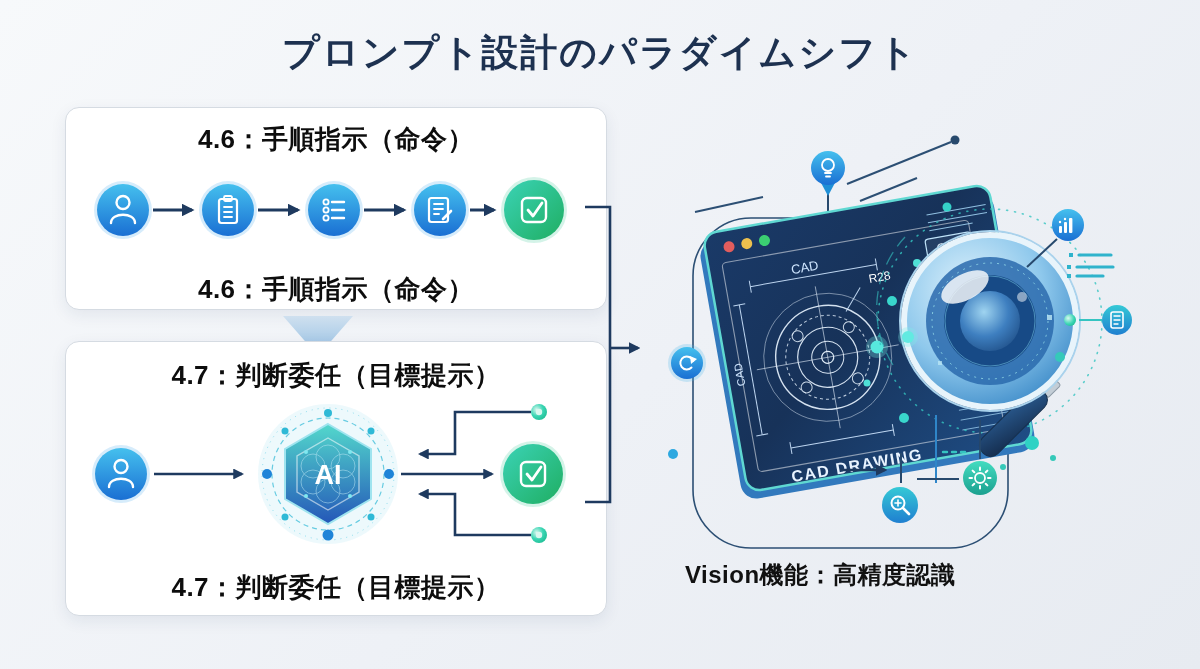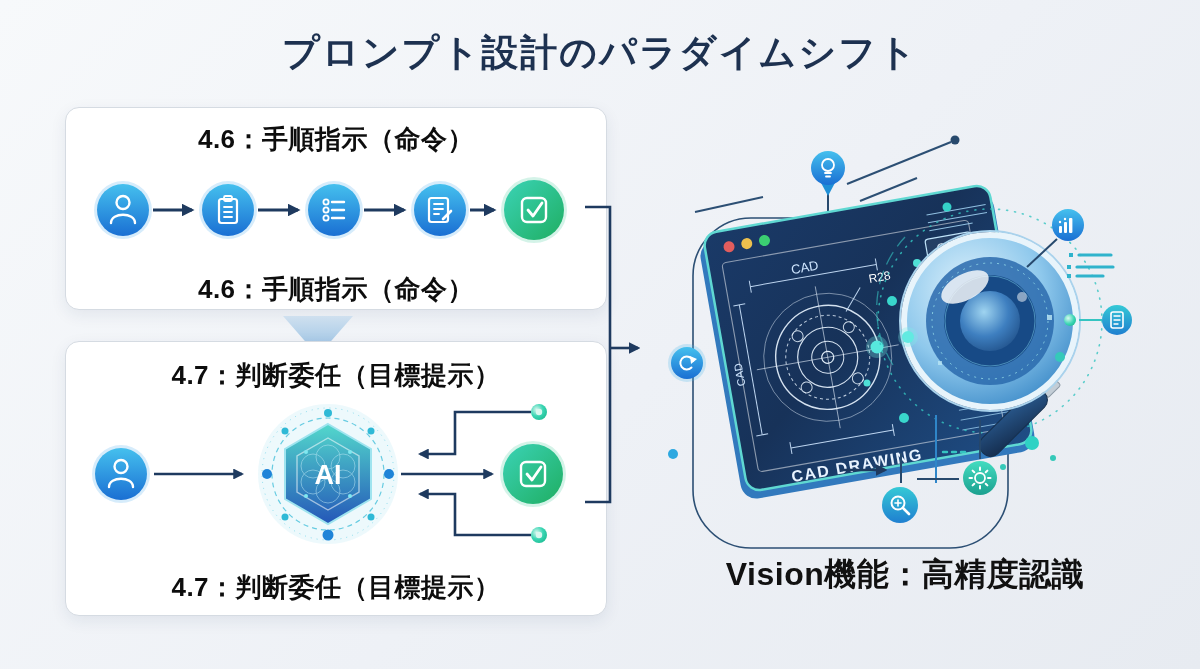--- a/index.html
+++ b/index.html
@@ -16,22 +16,22 @@
   #box46 .box-header{top:14px;}
   #box46 .box-footer{top:164px;}
   #box47 .box-header{top:16px;}
   #box47 .box-footer{top:228px;}
   .icons-svg{position:absolute;left:0;}
   #box46 svg{top:60px;}
   #box47 svg{top:58px;}
   #triangle{position:absolute;left:283px;top:314px;}
   #bracket{position:absolute;left:580px;top:195px;}
   #illus{position:absolute;left:655px;top:115px;}
-  .caption{position:absolute;left:685px;top:556px;width:440px;text-align:center;
-    font-size:32px;font-weight:800;color:#111;line-height:37px;letter-spacing:.5px;}
+  .caption{position:absolute;left:685px;top:556px;width:440px;
+    font-size:24px;font-weight:800;color:#111;line-height:37px;letter-spacing:.5px;}
   svg text{font-family:"Liberation Sans","DejaVu Sans",sans-serif;}
 </style>
 </head>
 <body>
 
 <div id="canvas">
 
   <div class="title">プロンプト設計のパラダイムシフト</div>
 
   <div class="flow-box" id="box46">

